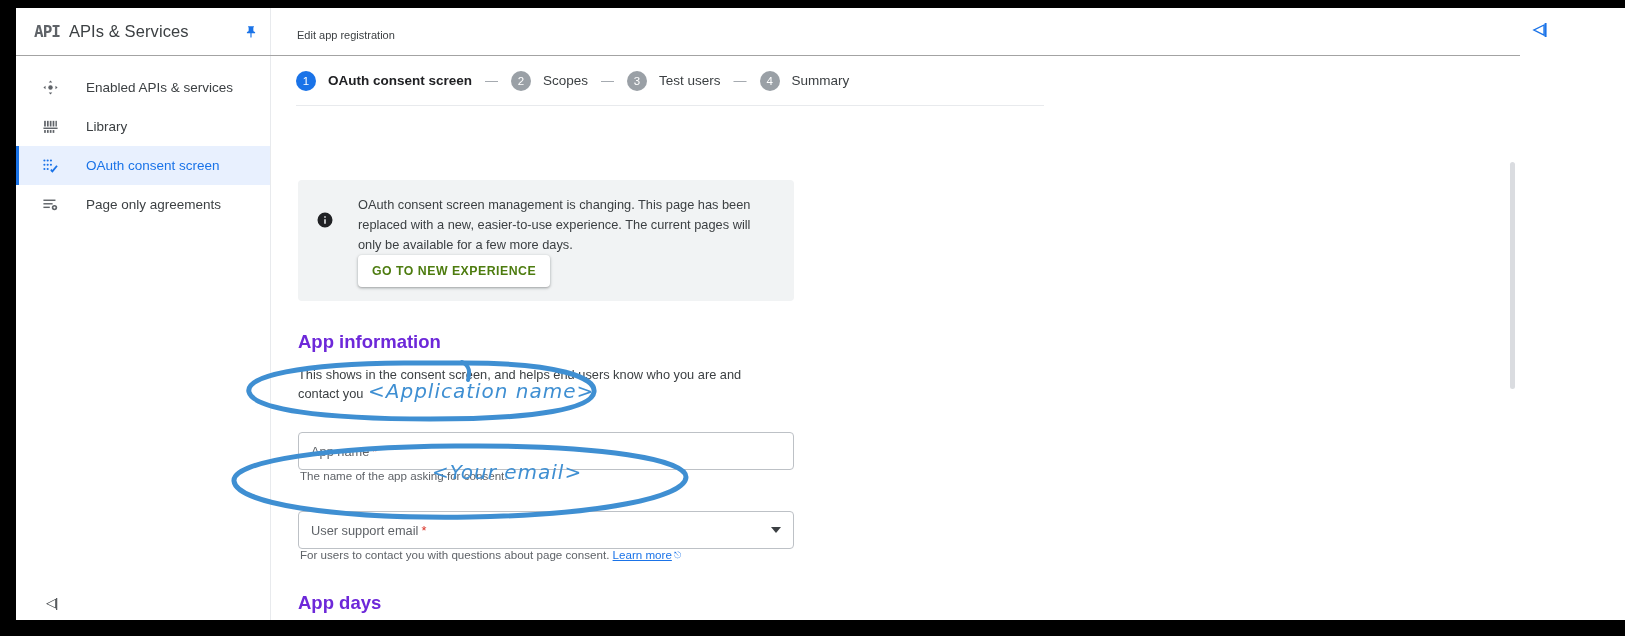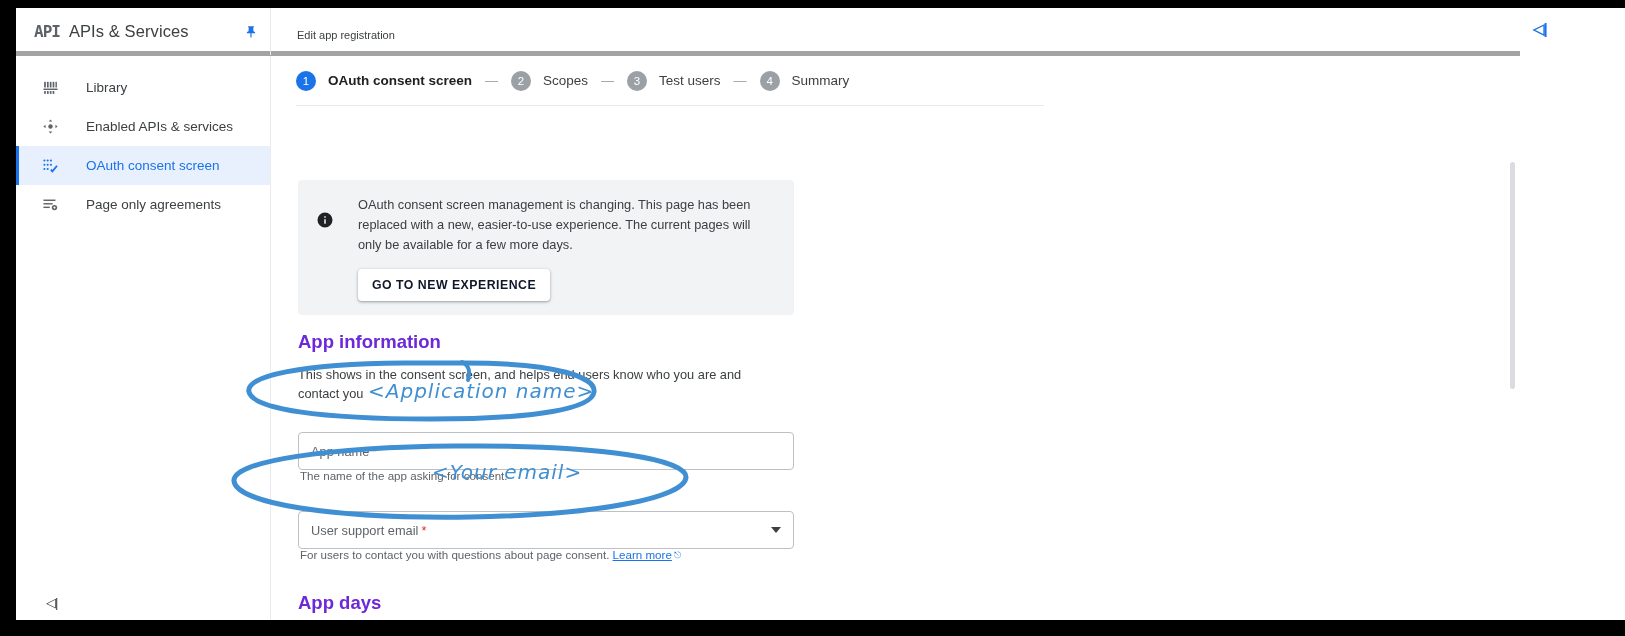--- a/index.html
+++ b/index.html
@@ -30,21 +30,21 @@
     overflow: hidden;
   }
 
   
   .topbar {
     position: absolute;
     left: 0; top: 0;
     width: 1504px;
     height: 48px;
     background: #ffffff;
-    border-bottom: 5px solid #a3a3a3;
+    border-bottom: 1px solid #a3a3a3;
   }
 
   .brand-block {
     position: absolute;
     left: 0; top: 0;
     width: 255px;
     height: 47px;
     display: flex;
     align-items: center;
     border-right: 1px solid #e8eaed;
@@ -227,26 +227,25 @@
 
   .banner-text {
     font-size: 12.8px;
     line-height: 20px;
     color: #3c4043;
     max-width: 412px;
   }
 
   .banner-btn {
     display: inline-block;
-    margin-top: 14px;
     background: #ffffff;
     border: none;
     border-radius: 4px;
     box-shadow: 0 1px 2px rgba(60,64,67,.3), 0 1px 3px 1px rgba(60,64,67,.15);
-    color: #0f172a;
+    color: #4d7c0f;
     font-family: "Liberation Sans", sans-serif;
     font-size: 12.3px;
     font-weight: bold;
     letter-spacing: .5px;
     padding: 9px 14px;
     cursor: pointer;
   }
 
   
   .section-title {
@@ -400,49 +399,49 @@
             <path d="M16 9V4h1V2H7v2h1v5c0 1.66-1.34 3-3 3v2h5.97v7l1 1 1-1v-7H19v-2c-1.66 0-3-1.34-3-3z"></path>
           </svg>
         </span>
       </div>
 
       <div class="page-heading">Edit app registration</div>
     </div>
 
     <div class="sidebar">
       <div class="nav-spacer-1"></div>
+
+      <div class="nav-item">
+        <span class="nav-icon">
+          <svg viewBox="0 0 24 24" width="17" height="17" fill="currentColor">
+            <path d="M12 2L9.5 5h5L12 2zm0 20l2.5-3h-5l2.5 3zM2 12l3-2.5v5L2 12zm20 0l-3 2.5v-5l3 2.5z"></path>
+            <circle cx="12" cy="12" r="3.1"></circle>
+          </svg>
+        </span>
+        <span class="nav-label">Enabled APIs &amp; services</span>
+      </div>
 
       <div class="nav-item">
         <span class="nav-icon">
           <svg viewBox="0 0 24 24" width="17" height="17" fill="currentColor">
             <rect x="3" y="4" width="2.4" height="8"></rect>
             <rect x="7" y="4" width="2.4" height="8"></rect>
             <rect x="11" y="4" width="2.4" height="8"></rect>
             <rect x="15" y="4" width="2.4" height="8"></rect>
             <rect x="19" y="4" width="2" height="8"></rect>
             <rect x="2" y="13.5" width="20" height="2"></rect>
             <rect x="3" y="17" width="2.4" height="4"></rect>
             <rect x="7" y="17" width="2.4" height="4"></rect>
             <rect x="11" y="17" width="2.4" height="4"></rect>
             <rect x="15" y="17" width="2.4" height="4"></rect>
           </svg>
         </span>
         <span class="nav-label">Library</span>
       </div>
 
-      <div class="nav-item">
-        <span class="nav-icon">
-          <svg viewBox="0 0 24 24" width="17" height="17" fill="currentColor">
-            <path d="M12 2L9.5 5h5L12 2zm0 20l2.5-3h-5l2.5 3zM2 12l3-2.5v5L2 12zm20 0l-3 2.5v-5l3 2.5z"></path>
-            <circle cx="12" cy="12" r="3.1"></circle>
-          </svg>
-        </span>
-        <span class="nav-label">Enabled APIs &amp; services</span>
-      </div>
-
 
       <div class="nav-item active">
         <span class="nav-icon">
           <svg viewBox="0 0 24 24" width="17" height="17" fill="currentColor">
             <circle cx="3.4" cy="5" r="1.5"></circle>
               <circle cx="3.4" cy="11" r="1.5"></circle>
               <circle cx="3.4" cy="17" r="1.5"></circle>
             <circle cx="8" cy="5" r="1.5"></circle>
               <circle cx="8" cy="11" r="1.5"></circle>
               <circle cx="8" cy="17" r="1.5"></circle>

